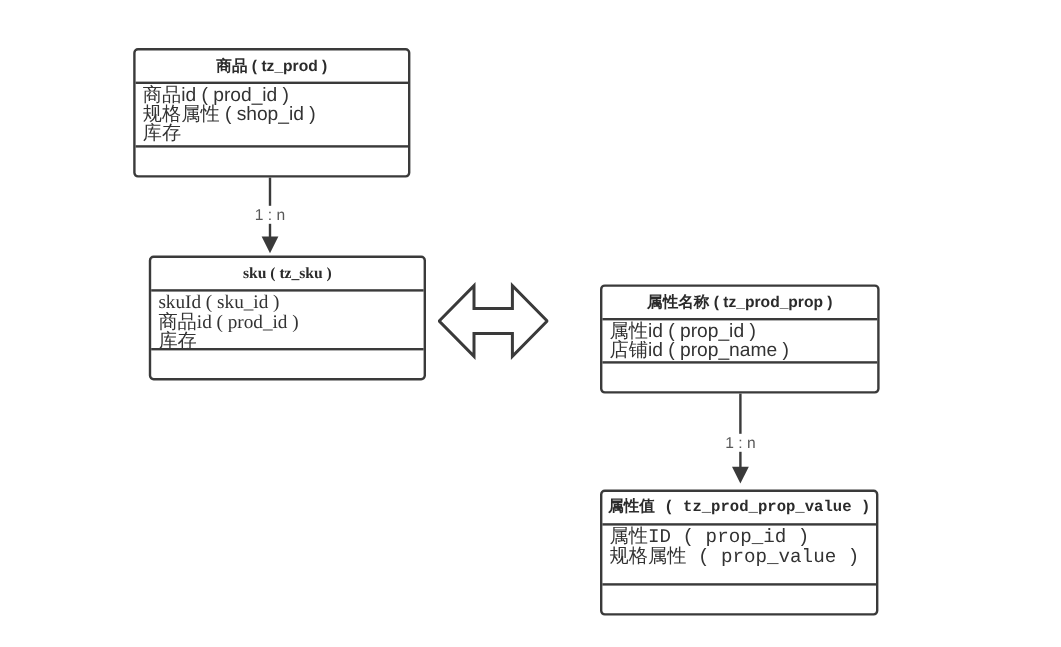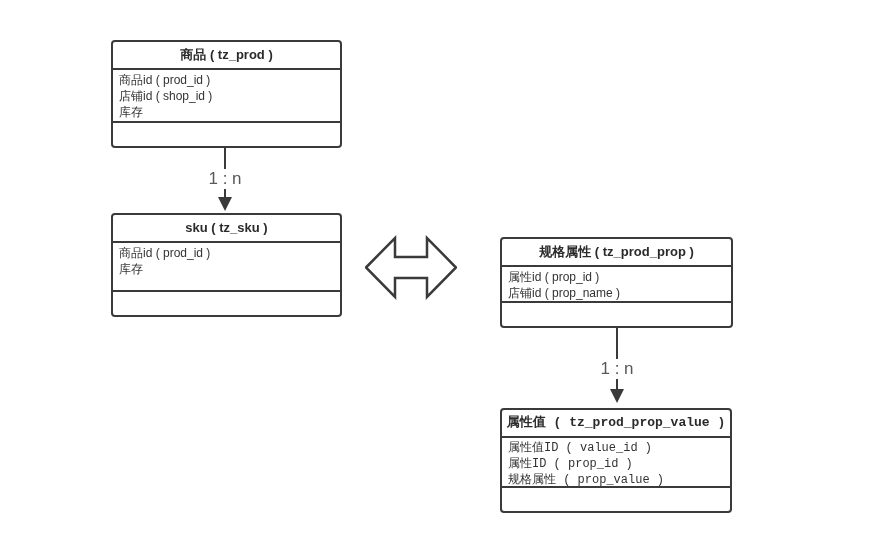--- a/index.html
+++ b/index.html
@@ -37,21 +37,21 @@
     font-weight: bold;
     font-size: 13px;
     color: var(--title-text);
     white-space: nowrap;
     overflow: hidden;
   }
   .entity-fields {
     flex: 1;
     border-bottom: 2px solid var(--border);
     padding: 2px 16px 0 6px;
-    font-size: 12px;
+    font-size: 16px;
     line-height: 16px;
     color: var(--field-text);
     overflow: hidden;
   }
   .entity-field { white-space: nowrap; }
   .entity-empty { height: 23px; }
   .vline {
     position: absolute;
     width: 2px;
     background: var(--border);
@@ -61,78 +61,78 @@
     width: 0; height: 0;
     border-left: 7px solid transparent;
     border-right: 7px solid transparent;
     border-top: 14px solid var(--border);
   }
   .edge-label {
     position: absolute;
     transform: translate(-50%, -50%);
     background: var(--background);
     padding: 0 3px;
-    font-size: 17px;
+    font-size: 13px;
     color: var(--label-text);
     white-space: nowrap;
   }
   .double-arrow {
     position: absolute;
     left: 365px; top: 234px;
     width: 92px; height: 67px;
   }
 </style>
 </head>
 <body>
 
 <div class="canvas">
 
   <div class="entity" style="left:111px; top:40px; width:231px; height:108px;">
     <div class="entity-title">商品 ( tz_prod )</div>
     <div class="entity-fields">
       <div class="entity-field">商品id ( prod_id )</div>
-      <div class="entity-field">店铺id ( shop_id )</div>
+      <div class="entity-field">规格属性 ( shop_id )</div>
       <div class="entity-field">库存</div>
     </div>
     <div class="entity-empty"></div>
   </div>
 
   <div class="vline" style="left:224px; top:148px; height:50px;"></div>
   <div class="arrowhead-down" style="left:218px; top:197px;"></div>
   <div class="edge-label" style="left:225px; top:179px;">1 : n</div>
 
-  <div class="entity" style="left:111px; top:213px; width:231px; height:104px;">
+  <div class="entity" style="left:124px; top:213px; width:231px; height:104px;font-family:Liberation Serif, serif;">
     <div class="entity-title">sku ( tz_sku )</div>
     <div class="entity-fields">
+      <div class="entity-field">skuId ( sku_id )</div>
       <div class="entity-field">商品id ( prod_id )</div>
       <div class="entity-field">库存</div>
     </div>
     <div class="entity-empty"></div>
   </div>
 
   <svg class="double-arrow" viewBox="0 0 92 67" xmlns="http://www.w3.org/2000/svg">
     <polygon points="1,33.5 30,4 30,23 62,23 62,4 91,33.5 62,63 62,44 30,44 30,63" fill="#ffffff" stroke="#3a3a3a" stroke-width="2.5" stroke-linejoin="miter"></polygon>
   </svg>
 
   <div class="entity" style="left:500px; top:237px; width:233px; height:91px;">
-    <div class="entity-title">规格属性 ( tz_prod_prop )</div>
+    <div class="entity-title">属性名称 ( tz_prod_prop )</div>
     <div class="entity-fields">
       <div class="entity-field">属性id ( prop_id )</div>
       <div class="entity-field">店铺id ( prop_name )</div>
     </div>
     <div class="entity-empty"></div>
   </div>
 
   <div class="vline" style="left:616px; top:328px; height:62px;"></div>
   <div class="arrowhead-down" style="left:610px; top:389px;"></div>
   <div class="edge-label" style="left:617px; top:369px;">1 : n</div>
 
   <div class="entity" style="left:500px; top:408px; width:232px; height:105px;font-family:Liberation Mono, monospace;">
     <div class="entity-title">属性值 ( tz_prod_prop_value )</div>
     <div class="entity-fields">
-      <div class="entity-field">属性值ID ( value_id )</div>
       <div class="entity-field">属性ID ( prop_id )</div>
       <div class="entity-field">规格属性 ( prop_value )</div>
     </div>
     <div class="entity-empty"></div>
   </div>
 
 </div>
 
 </body></html>

